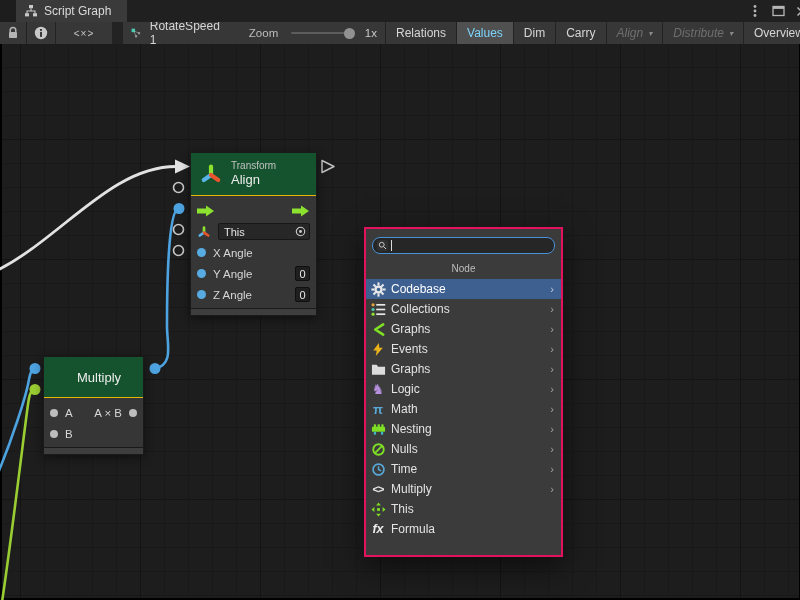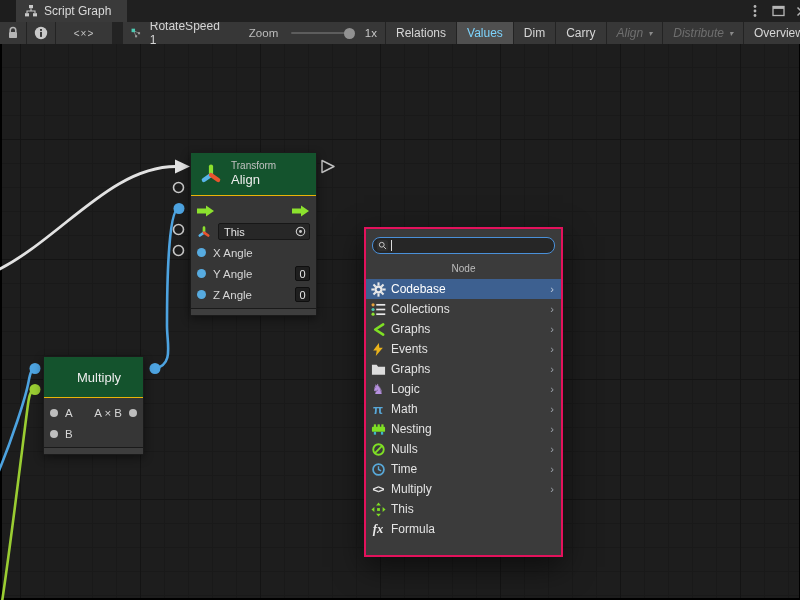--- a/index.html
+++ b/index.html
@@ -71,21 +71,21 @@
   .finder-header { text-align:center; font-size:10px; color:#bdbdbd; padding:9px 0 5px; }
   .flist { padding-bottom:16px; }
   .frow { height:20px; display:flex; align-items:center; gap:5px; padding:0 7px 0 4px; font-size:12px; color:#e3e3e3; }
   .frow.selected { background:#3d6090; color:#ffffff; }
   .ficon { width:16px; height:16px; flex:none; display:flex; align-items:center; justify-content:center; }
   .chev { margin-left:auto; color:#9aa0a8; font-size:11px; }
   .frow.selected .chev { color:#bac7db; }
   .g-knight { color:#b791e0; font-size:14px; line-height:14px; }
   .g-pi { color:#58a8d8; font-weight:bold; font-size:13px; line-height:13px; }
   .g-var { color:#ececec; font-weight:bold; font-size:11px; letter-spacing:-1px; }
-  .g-fx { color:#ececec; font-style:italic; font-weight:bold; font-size:12.5px; font-family:Liberation Serif, serif; }
+  .g-fx { color:#ececec; font-style:italic; font-weight:bold; font-size:12.5px; font-family:Liberation Sans, sans-serif; }
 </style>
 </head>
 <body>
 
 <div class="screen">
 
   <div class="tabbar">
     <div class="tab">
       <svg width="14" height="14" viewBox="0 0 14 14">
         <path d="M7 4.2 V7 M3 9.2 V7 H11 V9.2" stroke="#c9c9c9" fill="none" stroke-width="1.1"></path>

